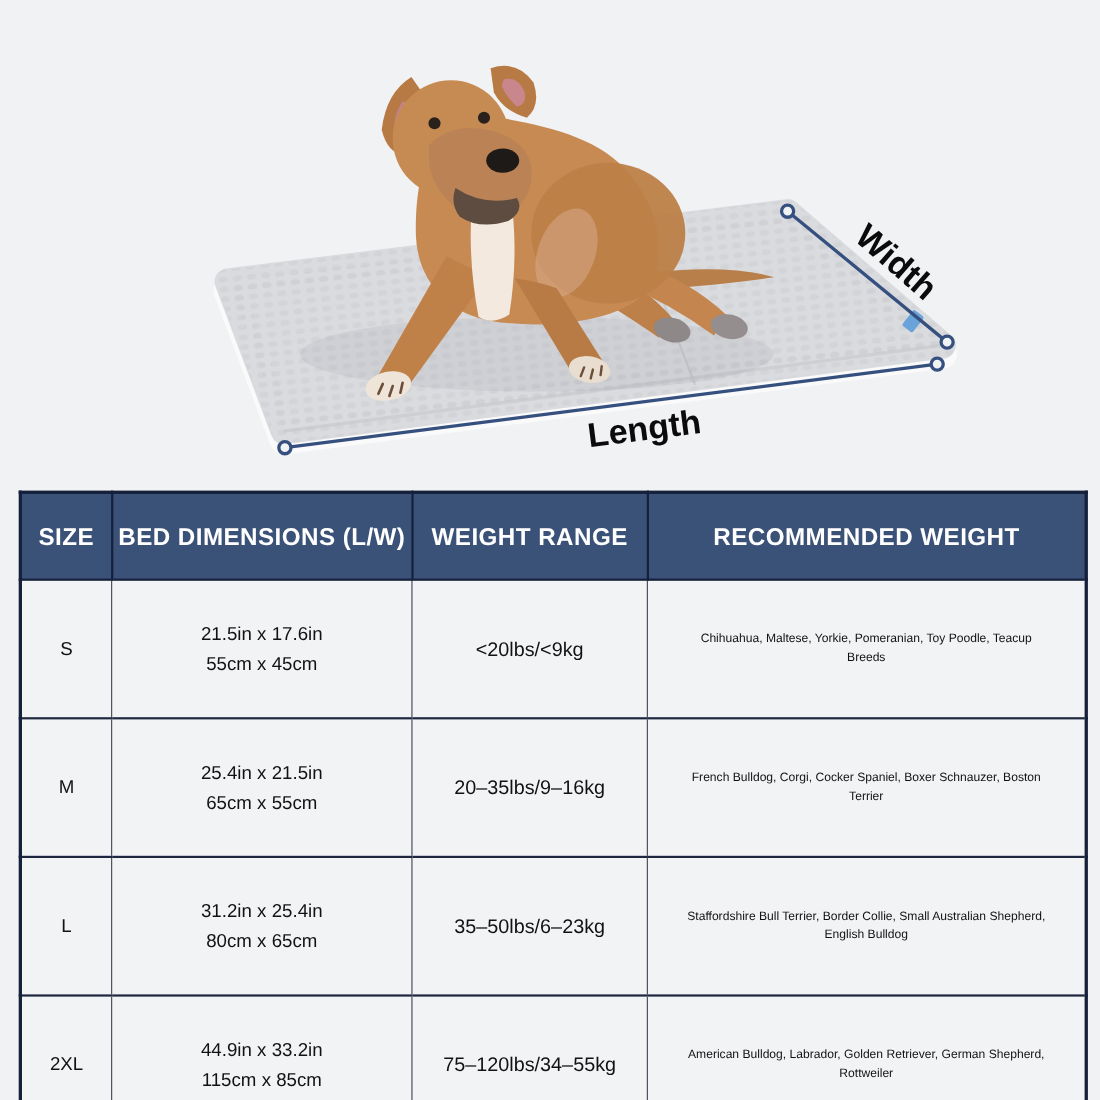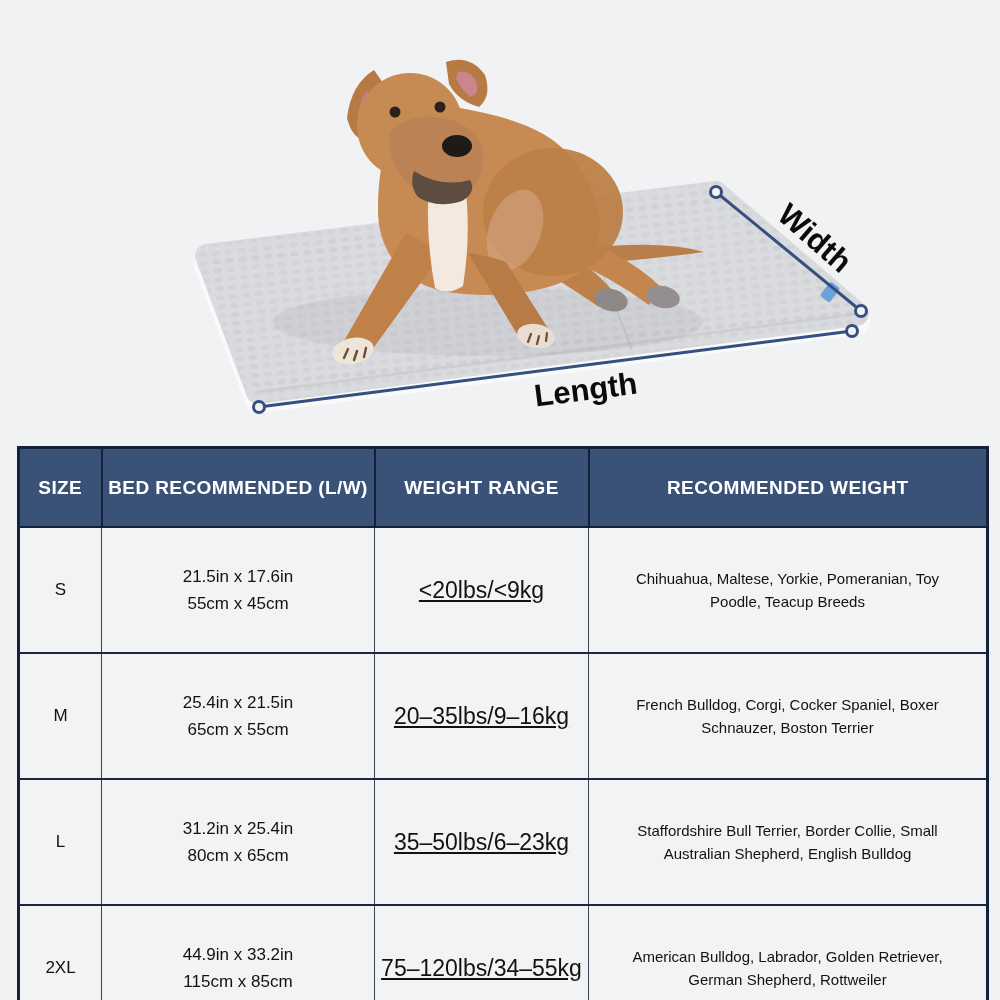--- a/index.html
+++ b/index.html
@@ -30,43 +30,43 @@
     margin-left: 17px;
     border-collapse: collapse;
     table-layout: fixed;
     background: #f2f3f5;
     border: 3px solid #15203a;
   }
   .size-table th {
     background: #3a5178;
     color: #ffffff;
     height: 75px;
-    font-size: 19px;
+    font-size: 22px;
     font-weight: bold;
     letter-spacing: 0.4px;
     border: 2px solid #15203a;
     text-align: center;
     vertical-align: middle;
   }
   .size-table td {
     height: 92px;
     border: 1.5px solid #3c4350;
     border-top: 2px solid #1d2740;
     text-align: center;
     vertical-align: middle;
     color: #121212;
     font-size: 17px;
     background: #f2f3f5;
   }
   .size-table td.breeds-cell {
     padding: 16px 30px;
-    font-size: 15px;
+    font-size: 11px;
     line-height: 1.55;
   }
-  .size-table td.weight-cell { font-size: 23px; text-decoration: underline; }
+  .size-table td.weight-cell { font-size: 18px; }
   .dims-line { line-height: 1.6; }
 </style>
 </head>
 <body>
 
 <div class="page">
 
   <div class="hero">
     <svg viewBox="0 0 1000 446" width="1000" height="446">
       <defs>
@@ -142,21 +142,21 @@
   <table class="size-table">
     <colgroup>
       <col style="width:83px">
         <col style="width:273px">
         <col style="width:214px">
         <col style="width:399px">
     </colgroup>
     <thead>
       <tr>
         <th>SIZE</th>
-        <th>BED RECOMMENDED (L/W)</th>
+        <th>BED DIMENSIONS (L/W)</th>
         <th>WEIGHT RANGE</th>
         <th>RECOMMENDED WEIGHT</th>
       </tr>
     </thead>
     <tbody>
       <tr>
         <td>S</td>
         <td>
           <div class="dims-line">21.5in x 17.6in</div>
           <div class="dims-line">55cm x 45cm</div>

